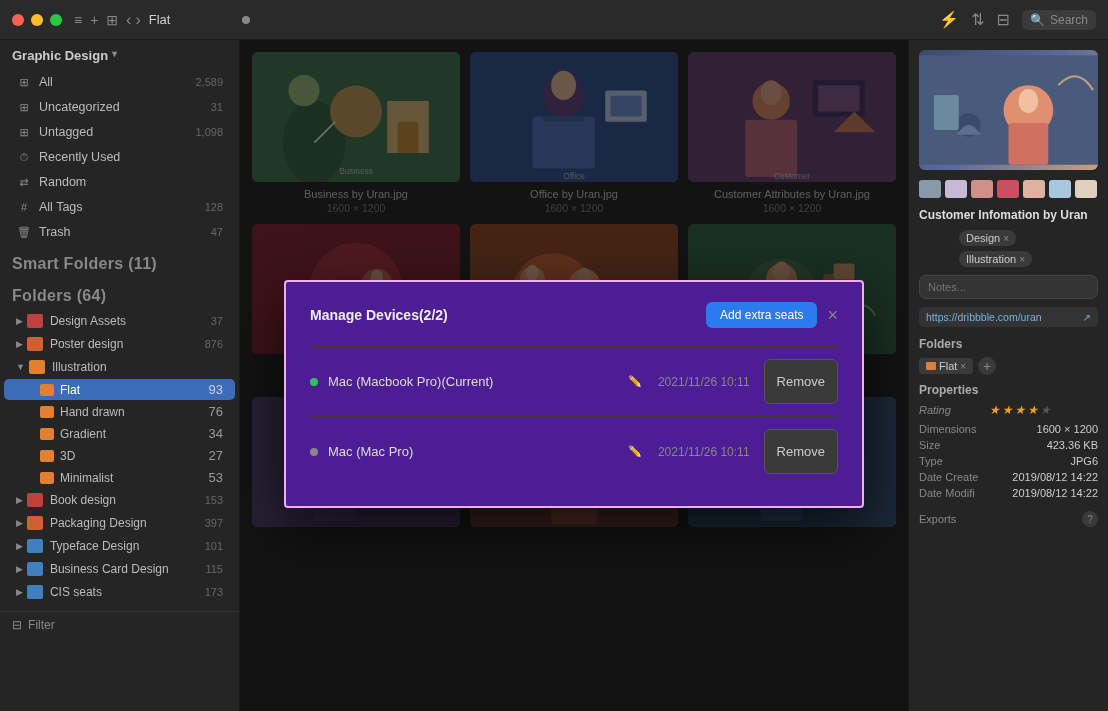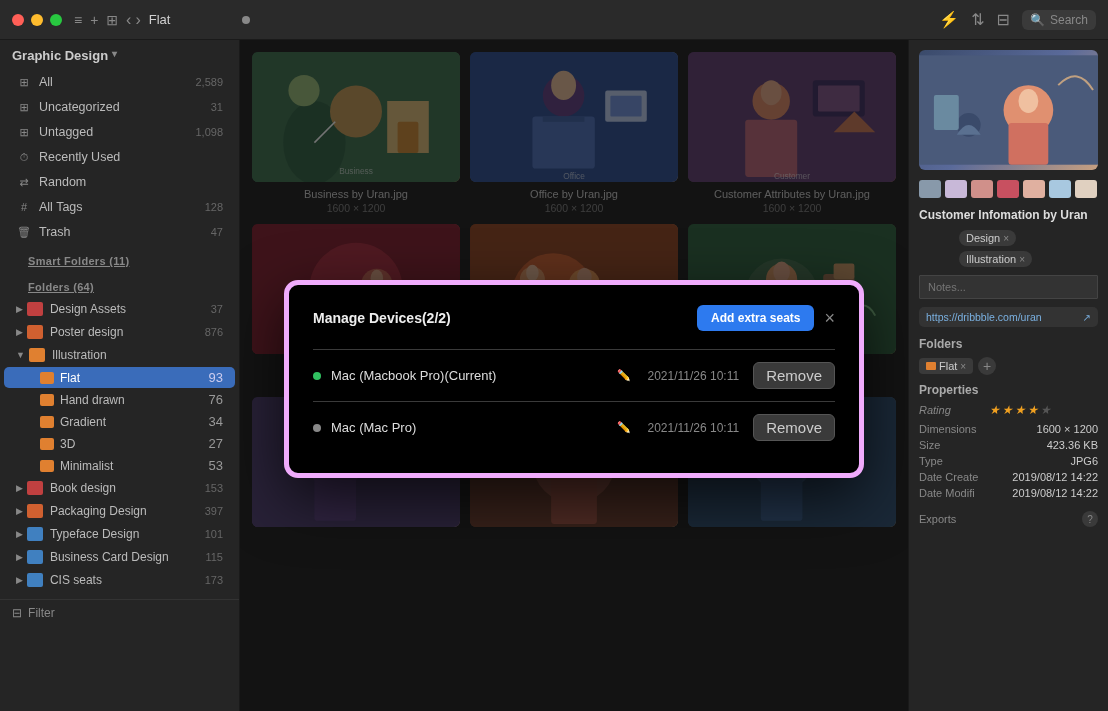--- a/index.html
+++ b/index.html
@@ -99,26 +99,25 @@
       background: #252525;
       flex-shrink: 0;
       overflow-y: auto;
       border-right: 1px solid #1a1a1a;
       padding-bottom: 20px;
     }
     .sidebar::-webkit-scrollbar { width: 4px; }
     .sidebar::-webkit-scrollbar-thumb { background: #444; border-radius: 2px; }
 
     .sidebar-section-header {
-      padding: 10px 12px 4px 28px;
-      font-size: 11px;
+      padding: 10px 12px 4px 12px;
+      font-size: 16px;
       color: #888;
       font-weight: 600;
       letter-spacing: 0.3px;
-      text-decoration: underline;
     }
 
     .sidebar-item {
       display: flex;
       align-items: center;
       padding: 4px 12px;
       font-size: 12.5px;
       color: #bbb;
       cursor: pointer;
       border-radius: 5px;
@@ -334,21 +333,21 @@
     .tag .tag-x {
       font-size: 10px;
       color: #888;
       cursor: pointer;
     }
 
     .notes-input {
       width: 100%;
       background: #333;
       border: 1px solid #444;
-      border-radius: 1px;
+      border-radius: 7px;
       padding: 5px 8px;
       font-size: 11px;
       color: #888;
       margin-bottom: 8px;
       outline: none;
     }
 
     .link-row {
       display: flex;
       align-items: center;
@@ -431,26 +430,26 @@
       position: absolute;
       top: 0; left: 0; right: 0; bottom: 0;
       background: rgba(0,0,0,0.55);
       display: flex;
       align-items: flex-start;
       justify-content: center;
       padding-top: 240px;
       z-index: 100;
     }
     .modal-box {
-      background: #000000;
-      border-radius: 14px;
+      background: #4c1d95;
+      border-radius: 4px;
       width: 580px;
       padding: 20px 24px;
       box-shadow: 0 20px 60px rgba(0,0,0,0.7);
-      border: 5px solid #f0abfc;
+      border: 2px solid #f0abfc;
     }
     .modal-header {
       display: flex;
       align-items: center;
       justify-content: space-between;
       margin-bottom: 18px;
     }
     .modal-title {
       font-size: 14px;
       font-weight: 600;
@@ -461,21 +460,21 @@
       gap: 10px;
       align-items: center;
     }
     .btn-add-seats {
       background: #2d7aef;
       color: #fff;
       border: none;
       border-radius: 6px;
       padding: 6px 14px;
       font-size: 12px;
-      font-weight: 700;
+      font-weight: 400;
       cursor: pointer;
     }
     .btn-close-modal {
       background: none;
       border: none;
       color: #888;
       font-size: 18px;
       cursor: pointer;
       line-height: 1;
     }
@@ -502,22 +501,22 @@
     }
     .device-time {
       font-size: 12px;
       color: #888;
       margin-right: 14px;
     }
     .btn-remove {
       background: #3a3a3a;
       border: 1px solid #555;
       border-radius: 6px;
-      padding: 4px 12px;
-      font-size: 15px;
+      padding: 14px 12px;
+      font-size: 13px;
       color: #ccc;
       cursor: pointer;
     }
   </style>
 </head>
 <body>
 
 <div class="titlebar">
   <div class="traffic-lights">
     <div class="traffic-light tl-red"></div>

